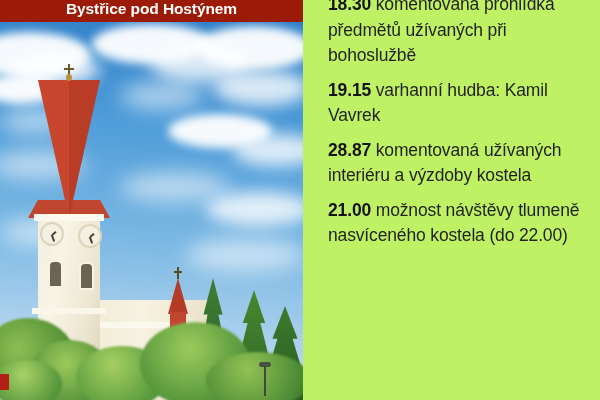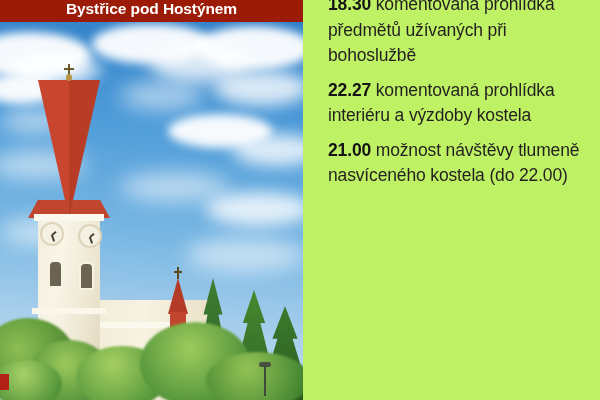--- a/index.html
+++ b/index.html
@@ -458,23 +458,26 @@
     <div class="schedule">
 
       <p class="entry">
         <span class="time"></span>
       </p>
 
       <p class="entry">
         <span class="time">18.30</span><span class="desc"> komentovaná prohlídka předmětů užívaných při bohoslužbě</span>
       </p>
 
-
       <p class="entry">
-        <span class="time">22.27</span><span class="desc"> komentovaná prohlídka interiéru a výzdoby kostela</span>
+        <span class="time">19.15</span><span class="desc"> varhanní hudba: Kamil Vavrek</span>
+      </p>
+
+      <p class="entry">
+        <span class="time">28.87</span><span class="desc"> komentovaná užívaných interiéru a výzdoby kostela</span>
       </p>
 
 
       <p class="entry">
         <span class="time">21.00</span><span class="desc"> možnost návštěvy tlumeně nasvíceného kostela (do 22.00)</span>
       </p>
 
     </div>
   </div>
 

